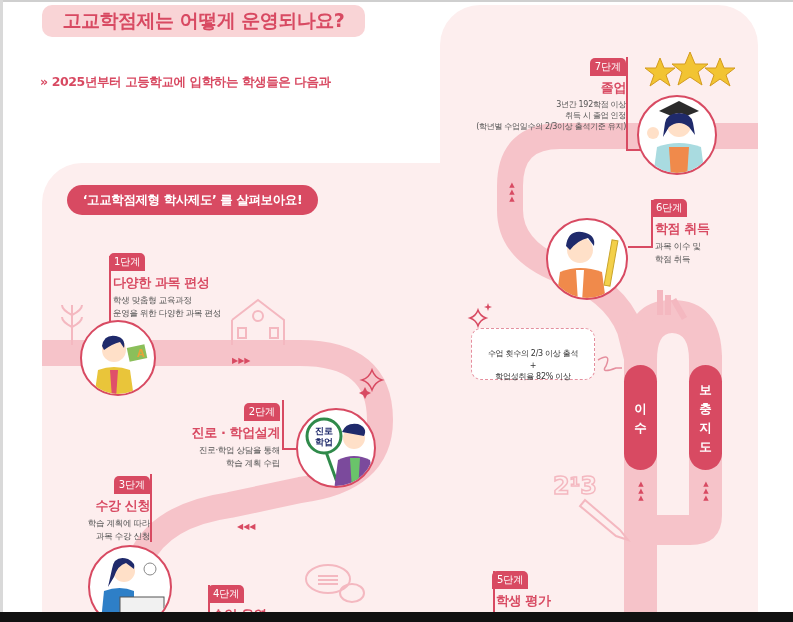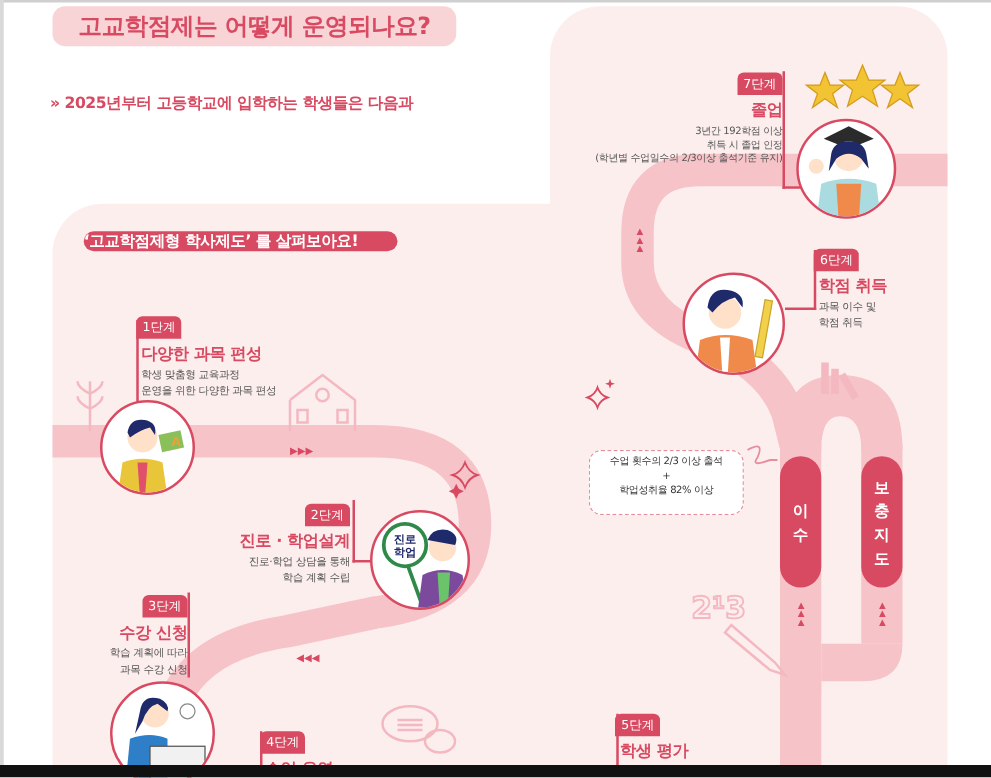--- a/index.html
+++ b/index.html
@@ -15,36 +15,36 @@
   .panel-left { left: 42px; top: 163px; width: 420px; height: 450px; border-radius: 40px 0 0 0; }
 
   .title-box { position: absolute; left: 42px; top: 5px; width: 323px; height: 32px; background: #f9d4d6;
     border-radius: 10px; display: flex; align-items: center; justify-content: center; }
   .title-text { color: #d84a62; font-weight: bold; font-size: 19px; letter-spacing: -0.5px; }
 
   .intro { position: absolute; left: 40px; top: 71px; color: #d84a62; font-weight: bold; font-size: 12.5px; line-height: 21px; letter-spacing: -0.4px; }
   .intro .arrow { margin-right: 4px; }
   .intro .line2 { padding-left: 18px; }
 
-  .section-pill { position: absolute; left: 67px; top: 185px; width: 251px; height: 16px; background: #d84a62; border-radius: 15px;
-    display: flex; align-items: center; justify-content: flex-start; }
+  .section-pill { position: absolute; left: 67px; top: 185px; width: 251px; height: 30px; background: #d84a62; border-radius: 15px;
+    display: flex; align-items: center; justify-content: center; }
   .section-pill span { color: #fff; font-weight: bold; font-size: 12.5px; letter-spacing: -0.4px; }
 
   svg.road { position: absolute; left: 0; top: 0; }
 
   .step { position: absolute; }
   .step .badge { display: inline-block; background: #d84a62; color: #fff; font-size: 10px; padding: 2px 5px; border-radius: 5px 5px 0 0; }
   .step .name { color: #d84a62; font-weight: bold; font-size: 13px; margin-top: 3px; letter-spacing: -0.4px; }
   .step .desc { color: #555; font-size: 8.5px; line-height: 12.5px; margin-top: 2px; letter-spacing: -0.3px; }
   .step.right-align { text-align: right; }
 
   .portrait { position: absolute; border-radius: 50%; background: #fff; border: 2px solid #d84a62; overflow: hidden; }
 
   .cond-box { position: absolute; left: 471px; top: 328px; width: 124px; height: 52px; border: 1.5px dashed #e58f9e; border-radius: 10px;
-    background: #fff; text-align: center; font-size: 8px; color: #333; line-height: 11.5px; padding-top: 2px; letter-spacing: -0.3px; margin-top: 32px; }
+    background: #fff; text-align: center; font-size: 8px; color: #333; line-height: 11.5px; padding-top: 19px; letter-spacing: -0.3px; }
 
   .pill-v { position: absolute; width: 33px; height: 105px; background: #d84a62; border-radius: 17px; color: #fff;
     font-weight: bold; font-size: 12.5px; display: flex; flex-direction: column; align-items: center; justify-content: center; line-height: 19px; }
 
   .tri { position: absolute; color: #d84a62; font-size: 7px; line-height: 7px; text-align: center; }
 </style>
 </head>
 <body>
 
 <div class="frame-top"></div>

